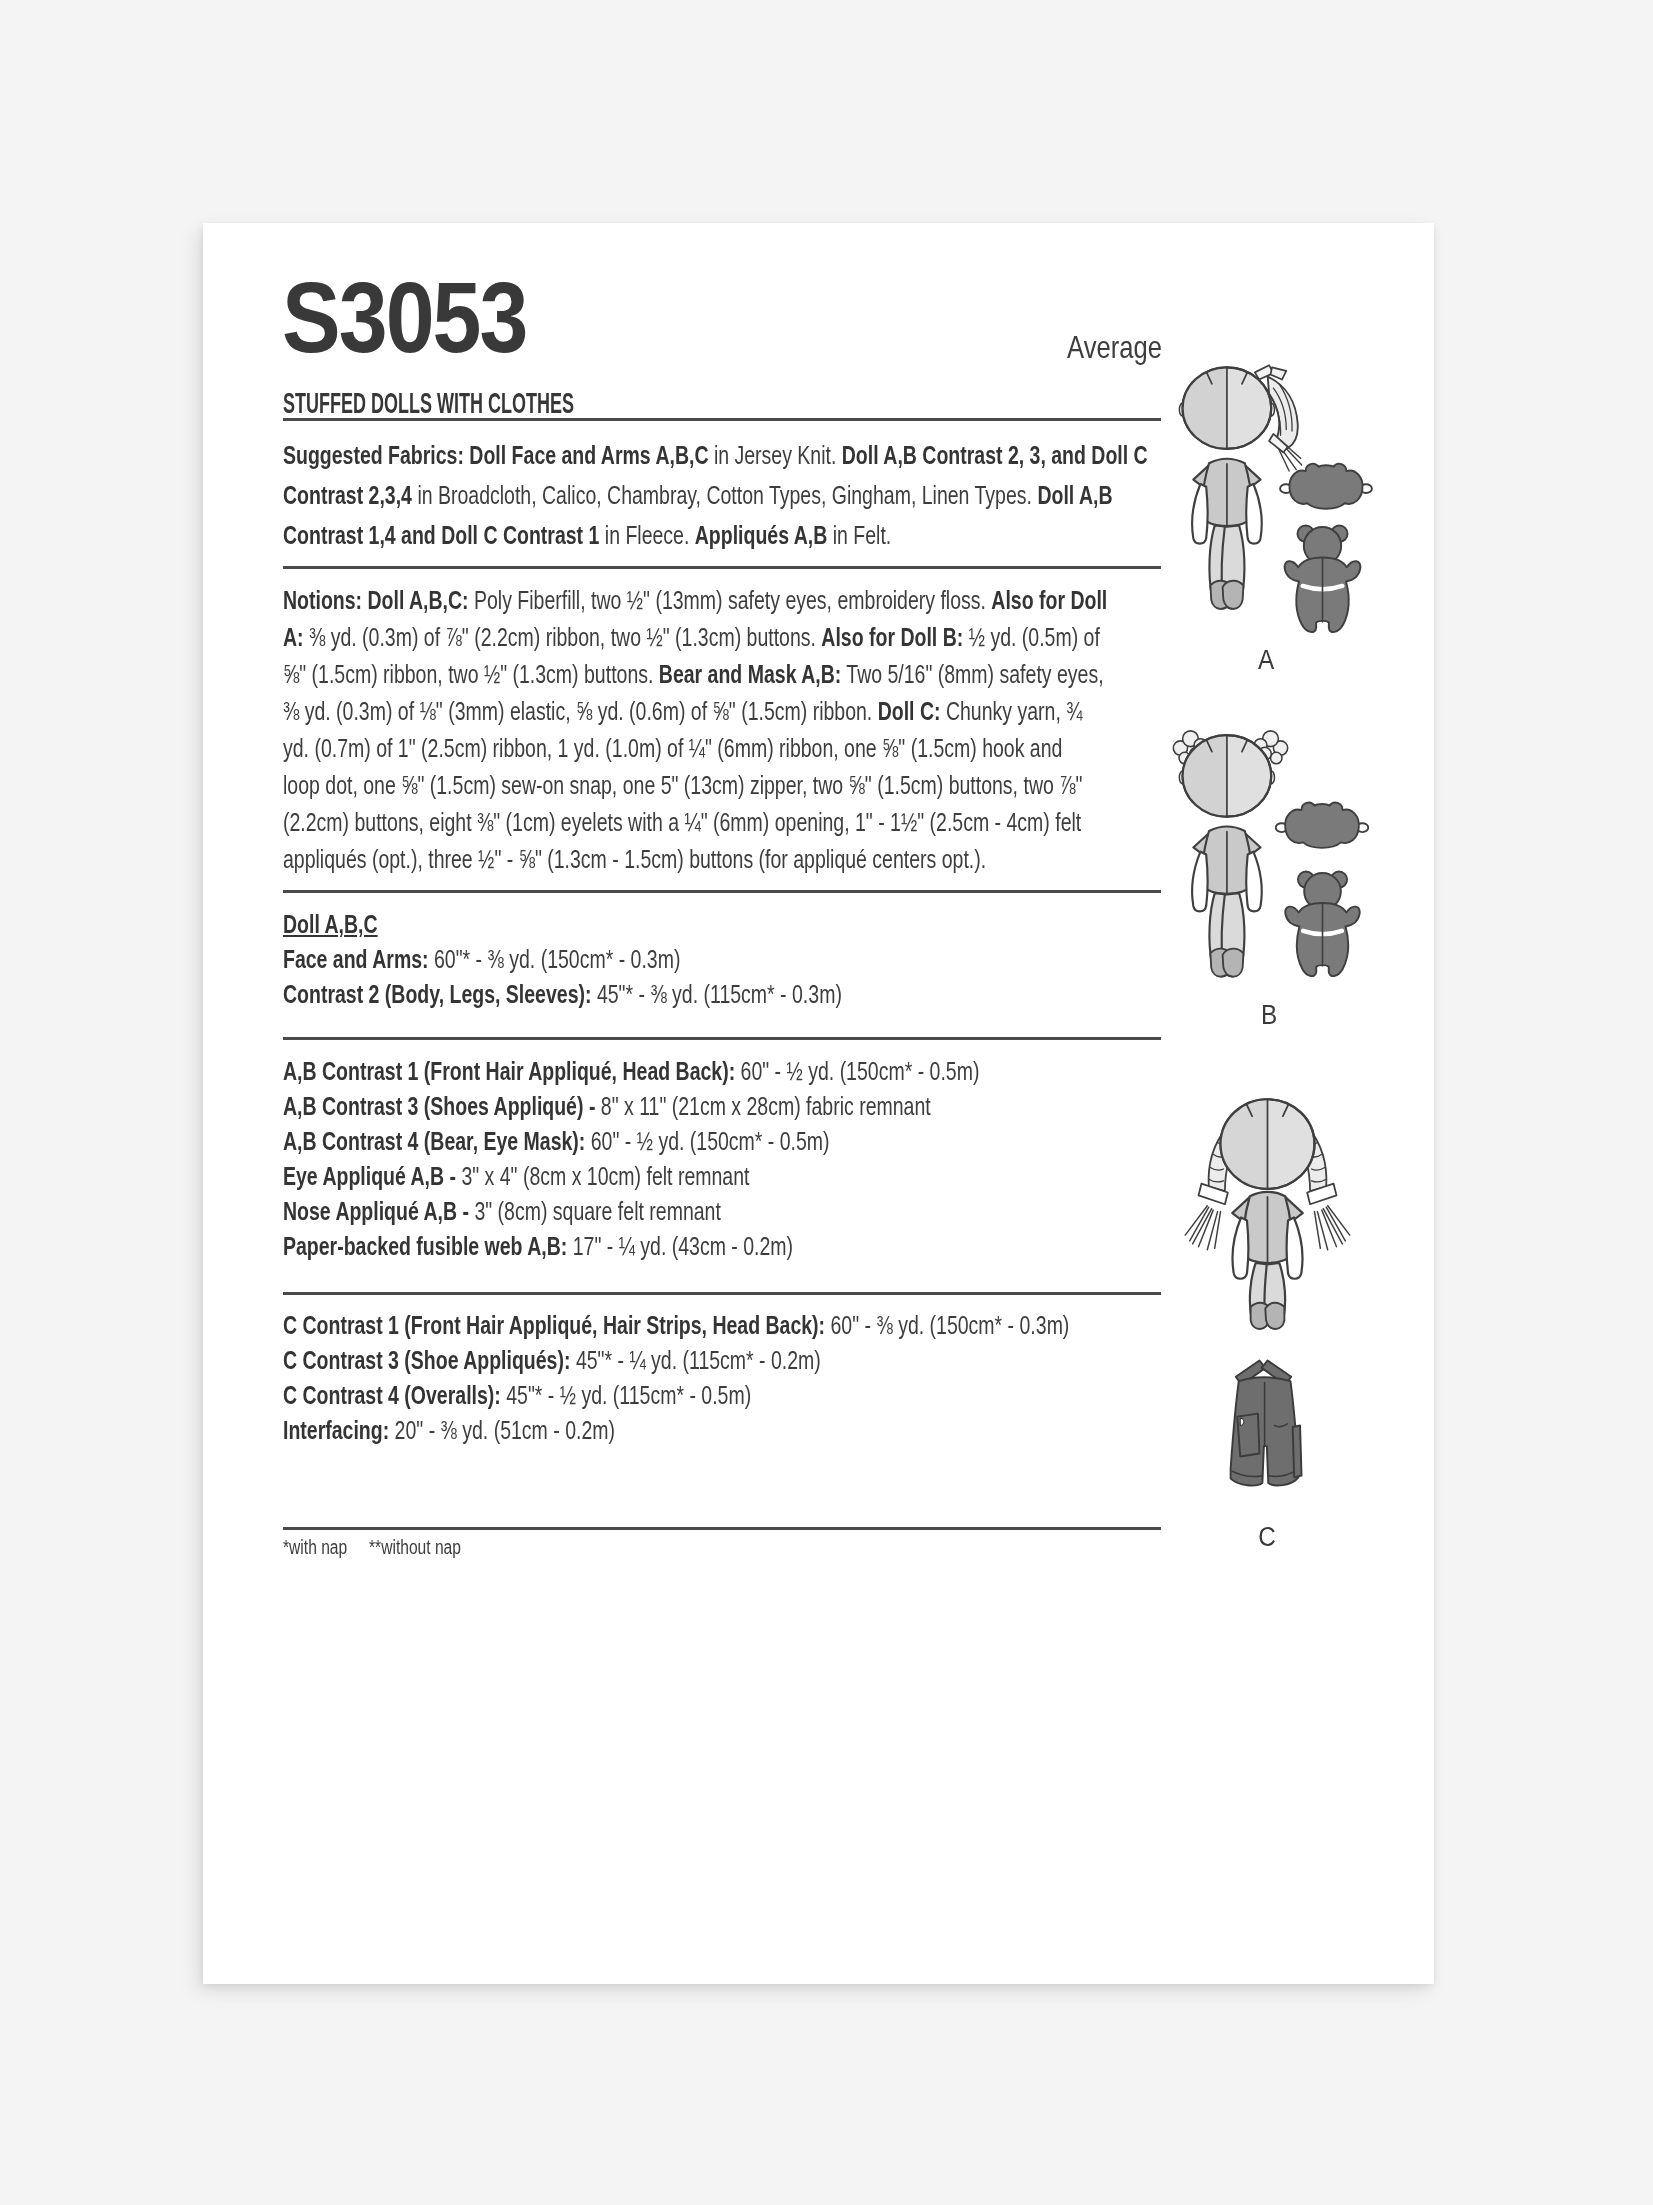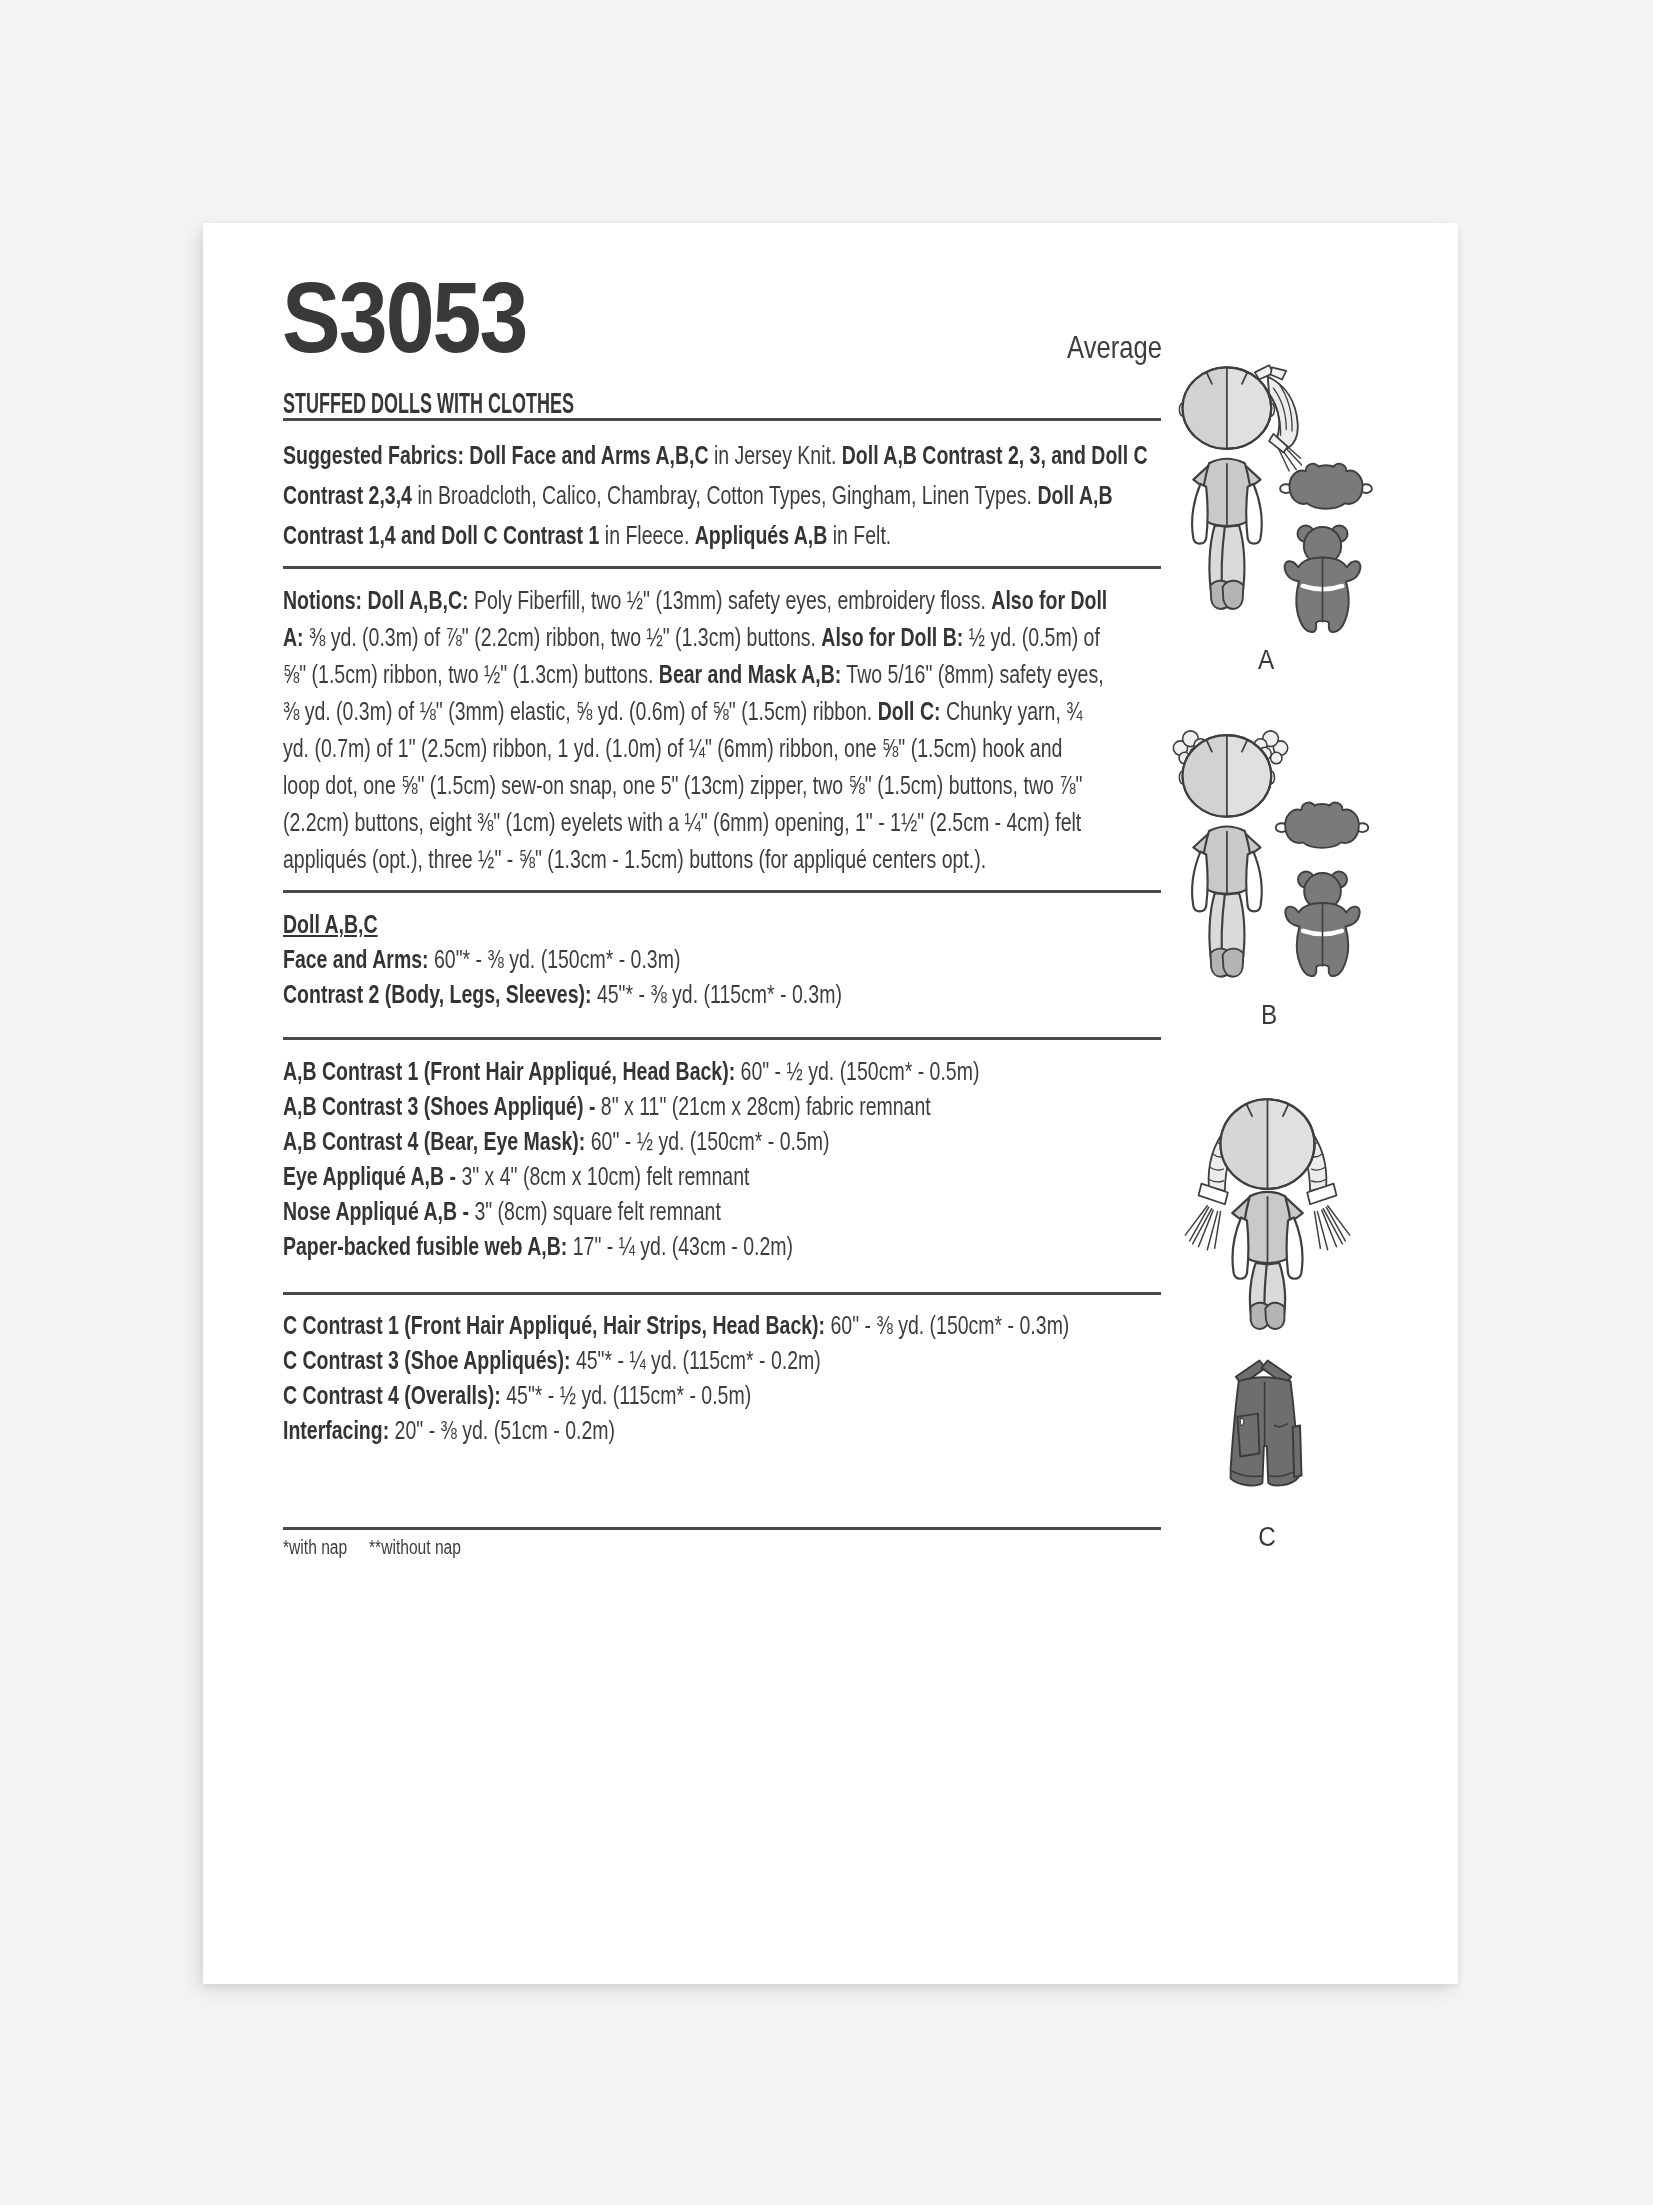--- a/index.html
+++ b/index.html
@@ -6,21 +6,20 @@
   body{
     width:1654px;height:2205px;position:relative;overflow:hidden;
     background:#f4f4f5;
     font-family:"Liberation Sans", sans-serif;
     color:#3b3b3b;
   }
   #paper{
     position:absolute;left:203px;top:223px;width:1231px;height:1761px;
     background:#ffffff;
     box-shadow:-5.9px 7.4px 19px rgba(0,0,0,.10), 0 2.9px 7.4px rgba(0,0,0,.08);
-    padding-left:24px;
   }
   .abs{position:absolute}
   .cond{transform-origin:0 0;white-space:nowrap}
   .title{
     left:79px;top:41px;font-size:101px;font-weight:bold;line-height:1.05;
     letter-spacing:-2.2px;transform:scaleX(.87);color:#393939;
   }
   .avg{
     top:107px;left:738px;width:221px;text-align:right;font-size:32px;line-height:1.1;
     transform:scaleX(.80);transform-origin:100% 0;white-space:nowrap;color:#3d3d3d;

